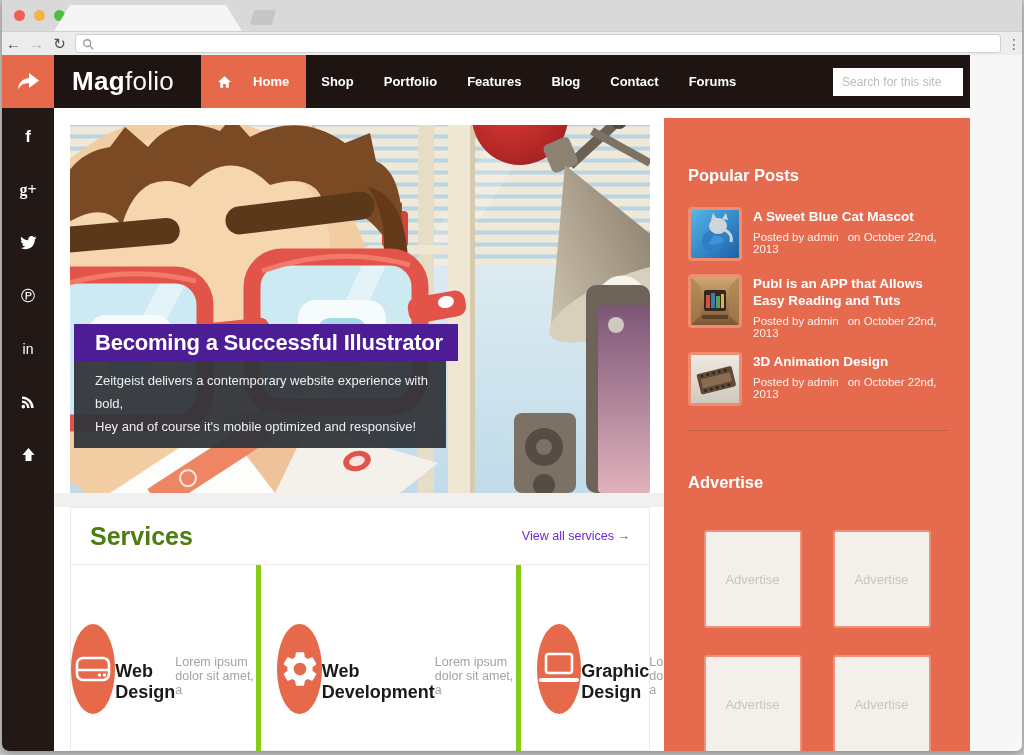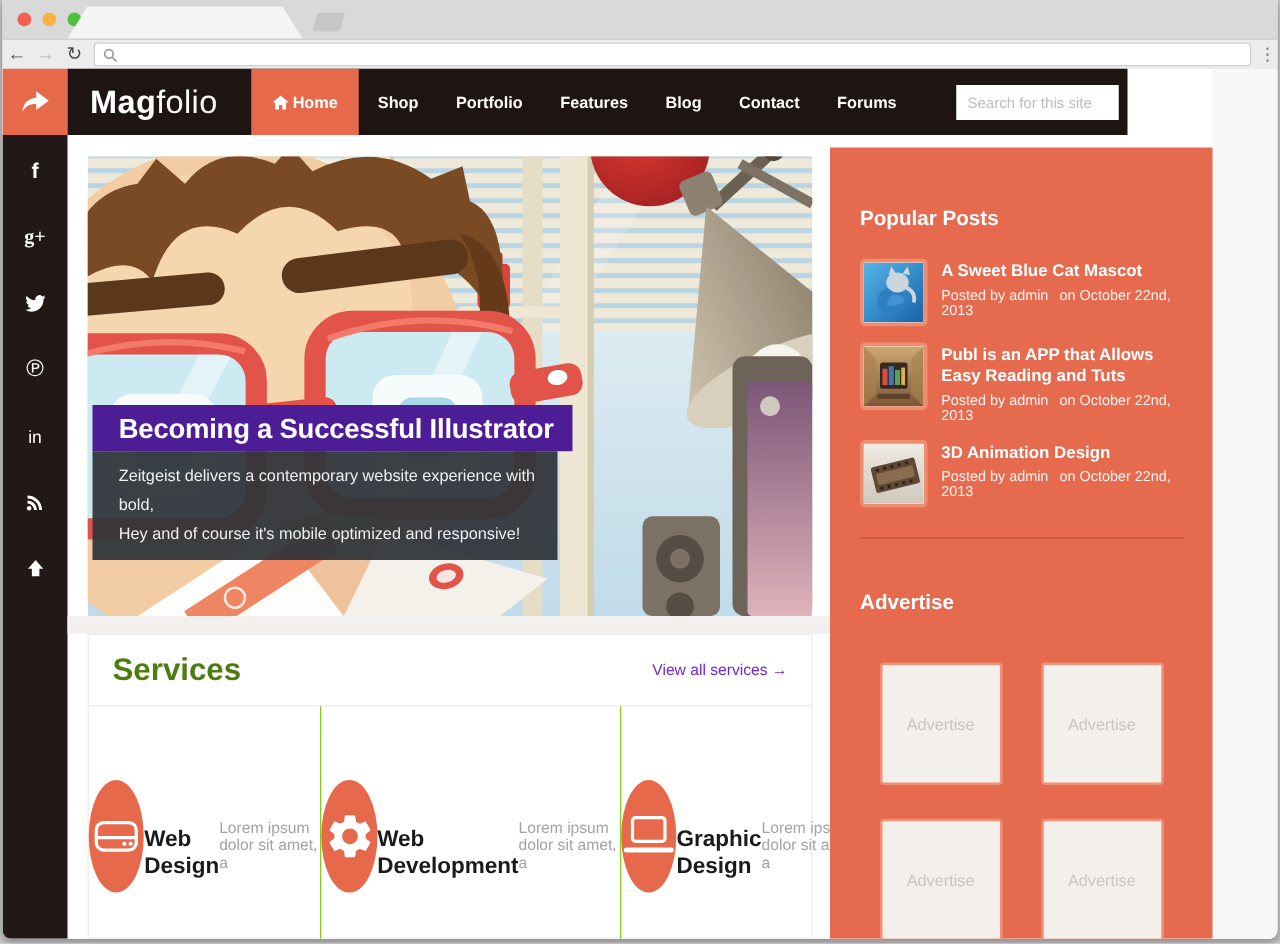--- a/index.html
+++ b/index.html
@@ -30,27 +30,27 @@
   .navbtn.disabled{color:#b3b3b3;}
   .urlfield{flex:1;height:17px;margin:0 5px 0 4px;background:#fff;border:1px solid #cfcfcf;
             border-radius:3px;display:flex;align-items:center;padding:0 6px;gap:5px;}
   .urlinput{flex:1;border:none;outline:none;font-size:12px;color:#444;background:transparent;}
   .menu-dots{width:16px;color:#6e6e6e;font-size:14px;text-align:center;}
   
   .page{position:absolute;top:55px;left:0;right:0;bottom:0;background:#fff;}
   .right-strip{position:absolute;right:0;top:0;bottom:0;width:52px;background:#f7f7f7;}
   .share-btn{position:absolute;left:0;top:0;width:52px;height:53px;background:#e6694c;
              display:flex;align-items:center;justify-content:center;cursor:pointer;}
-  .site-header{position:absolute;left:52px;top:0;width:848px;height:53px;background:#1e1412;
+  .site-header{position:absolute;left:52px;top:0;width:916px;height:53px;background:#1e1412;
                display:flex;align-items:stretch;}
   .logo{display:flex;align-items:center;padding:0 27px 0 18px;font-size:26px;color:#fff;letter-spacing:.3px;}
   .logo .b{font-weight:bold}.logo .l{font-weight:normal;opacity:.97}
   .mainnav{display:flex;align-items:stretch;}
   .nav-item{display:flex;align-items:center;padding:0 15px;color:#fff;font-size:13px;font-weight:bold;cursor:pointer;}
-  .nav-item.active{background:#e6694c;padding:0 17px;gap:3px;}
+  .nav-item.active{background:#e6694c;padding:0 17px;gap:22px;}
   .hdr-search{margin-left:auto;align-self:center;margin-right:7px;width:112px;height:28px;background:#fff;
               border:none;border-radius:0;padding:0 9px;font-size:12px;color:#555;outline:none;}
   .hdr-search::placeholder{color:#bcbcbc;}
   
   .social-bar{position:absolute;left:0;top:53px;bottom:0;width:52px;background:#221815;
               display:flex;flex-direction:column;align-items:center;padding-top:2px;}
   .social-item{height:53px;width:100%;display:flex;align-items:center;justify-content:center;
                color:#fff;cursor:pointer;}
   .glyph-f{font-size:17px;font-weight:bold;}
   .glyph-g{font-size:16px;font-weight:bold;font-family:"Liberation Serif","DejaVu Serif",serif;}
@@ -66,21 +66,21 @@
             color:#edeff1;font-size:13px;line-height:23px;padding:8px 14px 10px 21px;box-sizing:border-box;}
   
   .strip{position:absolute;left:52px;top:438px;width:610px;height:14px;background:#f1f0ee;}
   .services{position:absolute;left:68px;top:452px;width:580px;height:244px;background:#fff;
             border:1px solid #ebebeb;box-sizing:border-box;}
   .svc-head{height:56px;display:flex;align-items:center;padding:0 19px;border-bottom:1px solid #ececec;}
   .svc-heading{font-size:25px;font-weight:bold;color:#4d7c0f;}
   .svc-link{margin-left:auto;font-size:12.5px;color:#6d28d9;cursor:pointer;}
   .svc-cols{display:flex;height:187px;}
   .svc-col{flex:1;display:flex;flex-direction:row;align-items:center;padding-top:21px;}
-  .svc-col + .svc-col{border-left:1px solid #84cc16;}
+  .svc-col + .svc-col{border-left:5px solid #84cc16;padding-left:16px;}
   .svc-circle{width:90px;height:90px;border-radius:50%;background:#e6694c;
               display:flex;align-items:center;justify-content:center;}
   .svc-title{margin-top:26px;font-size:18px;font-weight:bold;color:#1a1a1a;}
   .svc-x{margin-top:14px;font-size:12.5px;color:#a3a3a3;}
   
   .sidebar{position:absolute;left:662px;top:63px;width:306px;bottom:0;background:#e56a4e;}
   .pp-head,.adv-head{margin:0 0 0 24px;font-size:16.5px;font-weight:bold;color:#fff;}
   .pp-head{padding-top:48px;}
   .posts{margin:22px 20px 0 24px;display:flex;flex-direction:column;gap:13px;}
   .post{display:flex;gap:11px;cursor:pointer;}

